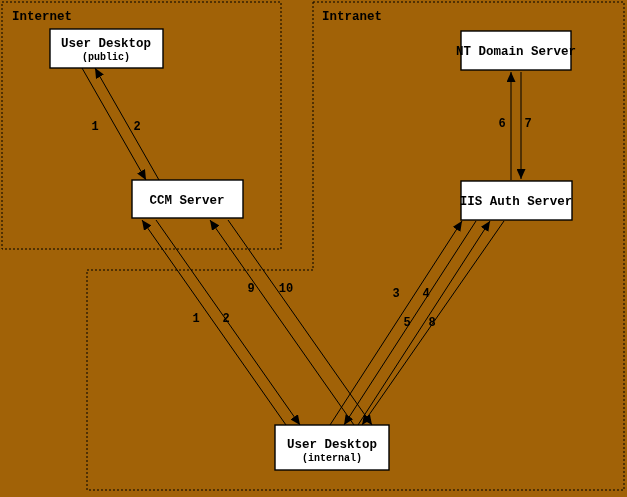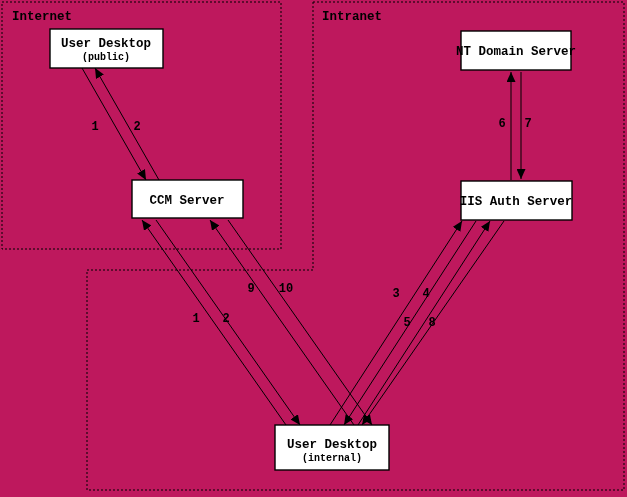--- a/index.html
+++ b/index.html
@@ -1,16 +1,16 @@
 <!DOCTYPE html>
 <html><head>
 <meta charset="utf-8">
 <style>
   html, body { margin: 0; padding: 0; background: #ffffff; }
-  .canvas-wrap { width: 627px; height: 497px; background: #be185d; }
+  .canvas-wrap { width: 627px; height: 497px; background: #a16207; }
   svg { display: block; }
   .zone-border { fill: none; stroke: #000000; stroke-width: 1; stroke-dasharray: 2 2; }
   .node-box { fill: #ffffff; stroke: #000000; stroke-width: 1.4; }
   .flow-line { stroke: #000000; stroke-width: 1; fill: none; }
   text {
     font-family: "Liberation Mono", "DejaVu Sans Mono", monospace;
     font-weight: bold;
     fill: #000000;
   }
   .zone-label { font-size: 12.5px; }

